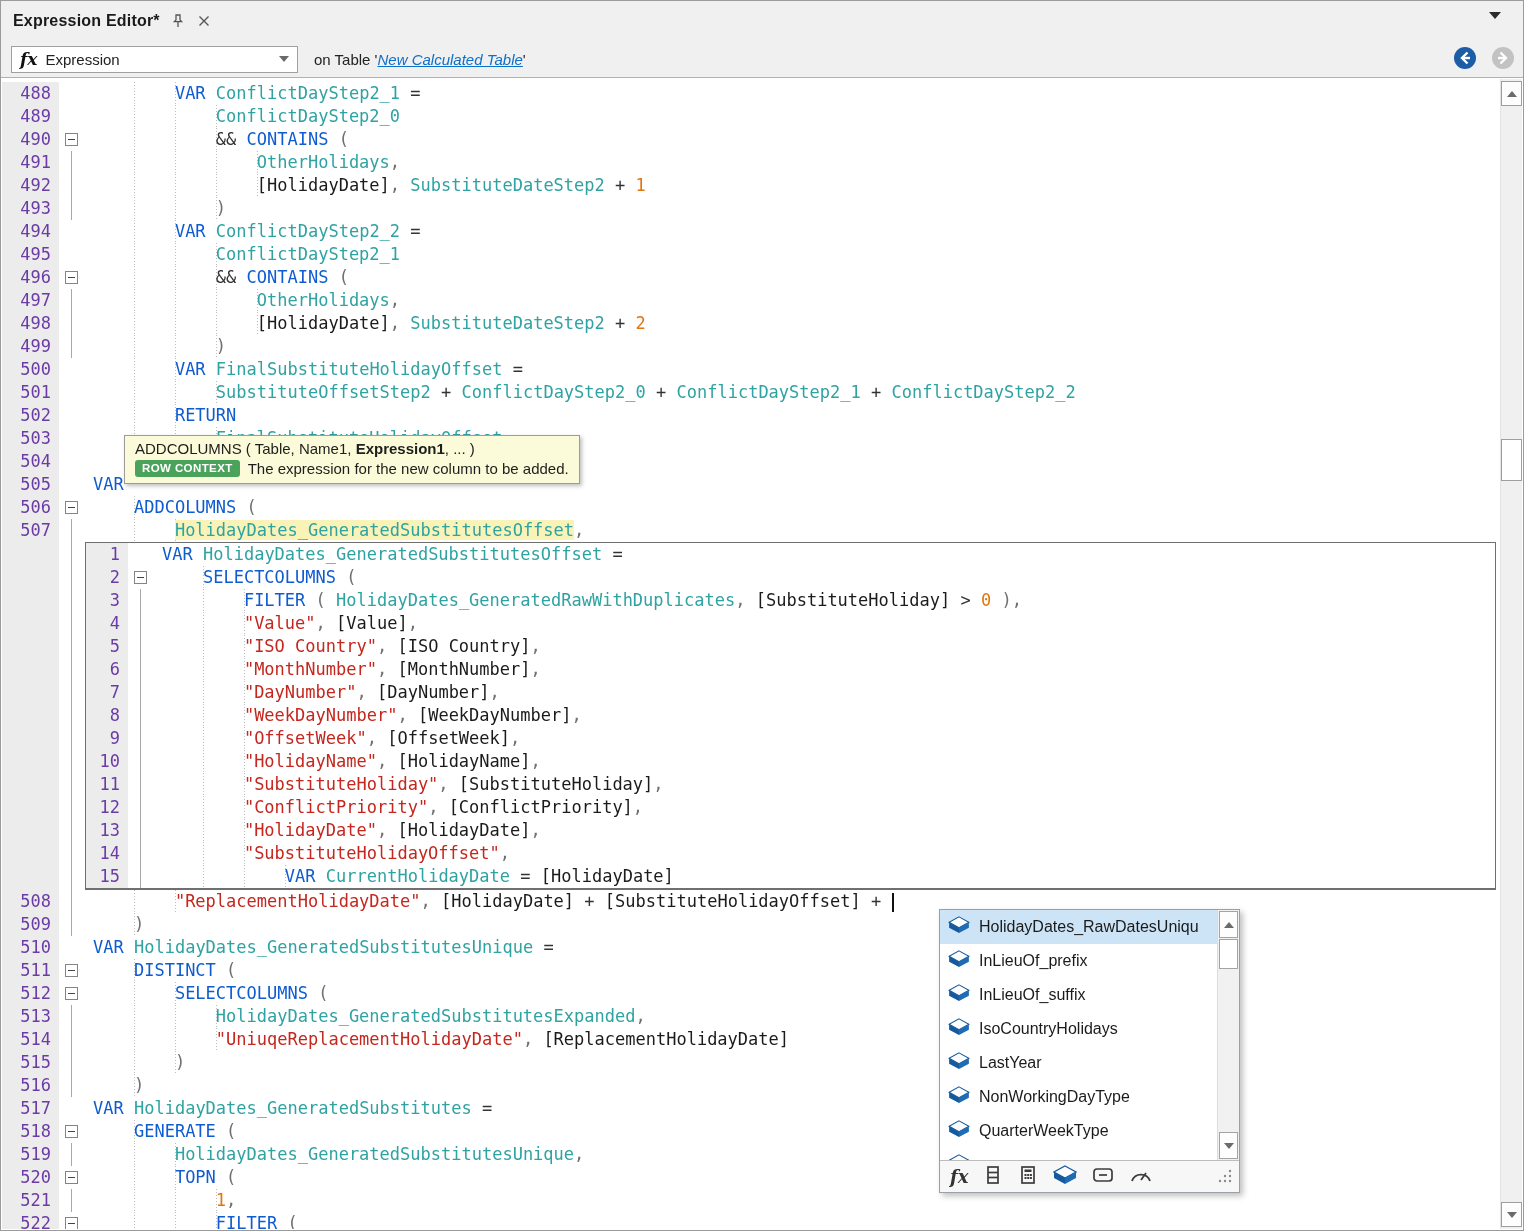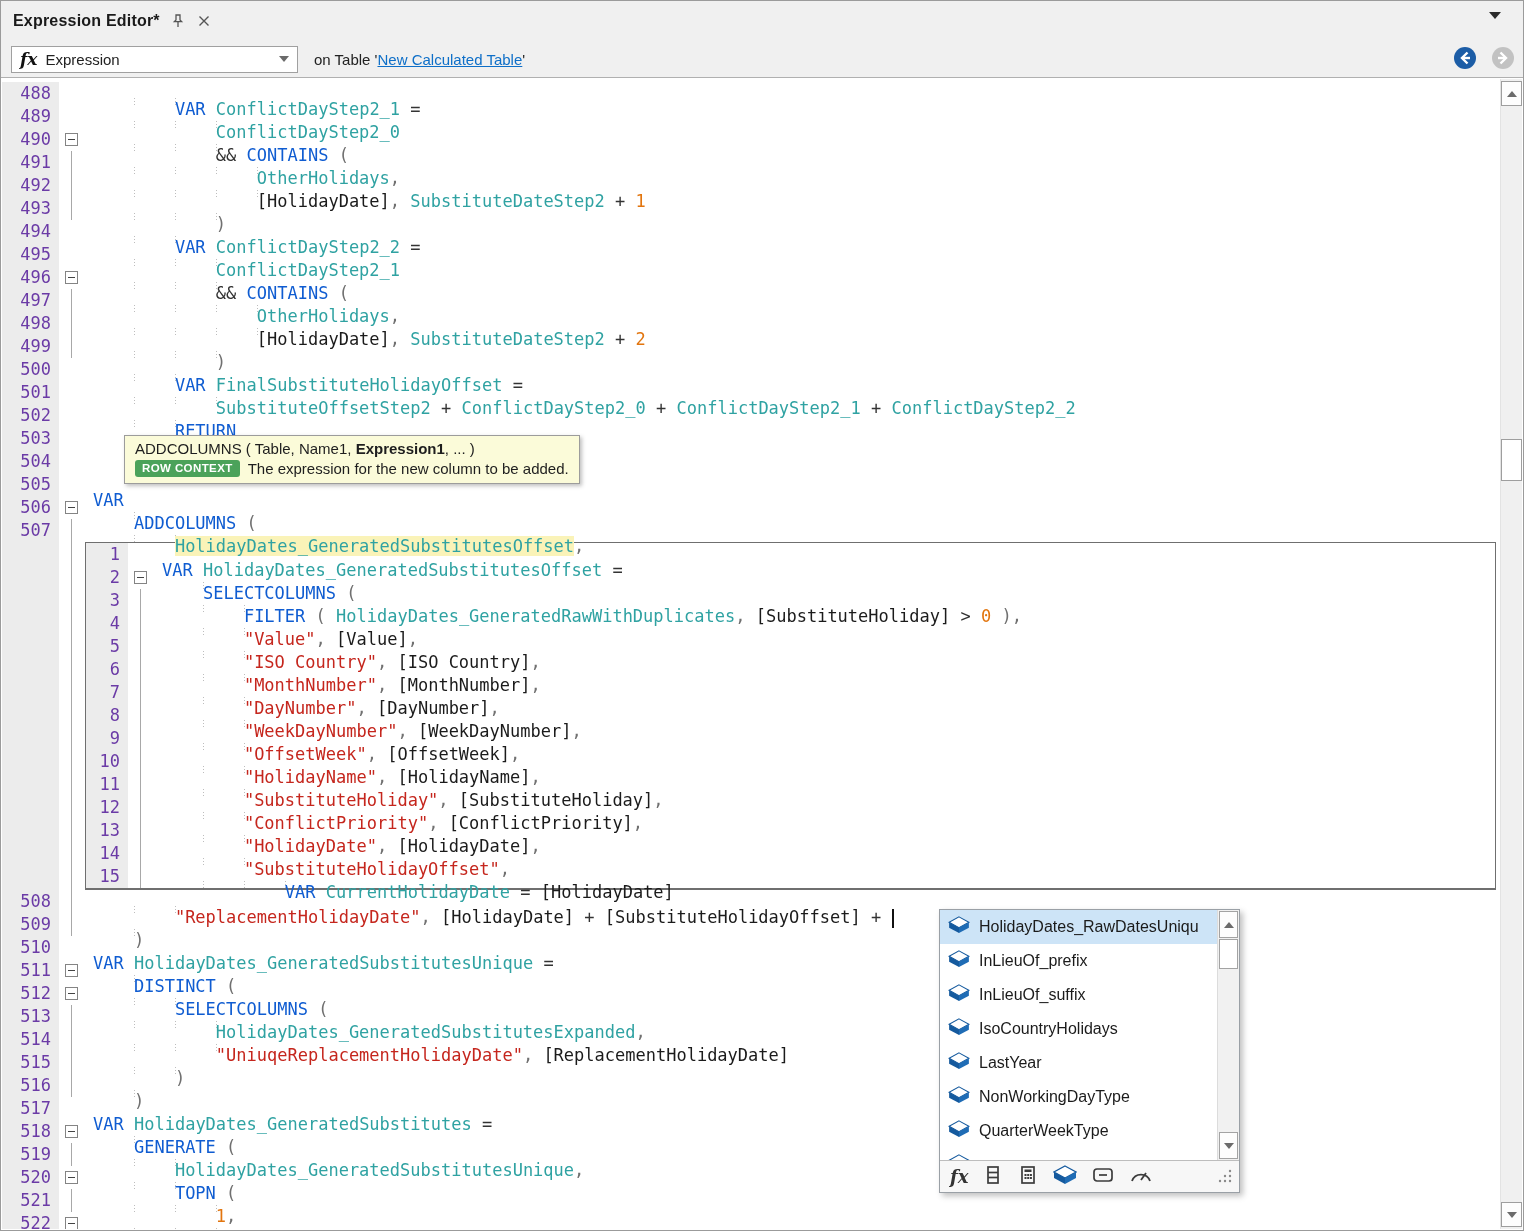--- a/index.html
+++ b/index.html
@@ -23,21 +23,21 @@
   .toolbar { height:37px; background:#f0f0f0; border-bottom:1px solid #b0b0b0;
              display:flex; align-items:center; padding:0 10px; position:relative; }
   .combo { width:287px; height:27px; background:#fff; border:1px solid #a0a0a0;
            display:flex; align-items:center; padding:0 8px; gap:8px; }
   .combo .fx { font-family:"DejaVu Serif", serif; font-style:italic; font-weight:bold;
                font-size:17px; color:#111; }
   .combo .val { font-size:15px; color:#222; flex:1; }
   .combo .dd { width:0; height:0; border-left:5px solid transparent;
                border-right:5px solid transparent; border-top:6px solid #6a6a6a; }
   .ontable { margin-left:16px; font-size:15px; color:#222; }
-  .ontable a { color:#0e6fc8; text-decoration:underline; cursor:pointer; }
+  .ontable a { color:#0e6fc8; text-decoration:underline; cursor:pointer;font-style:italic; }
   .navbtns { position:absolute; right:8px; top:5px; display:flex; gap:14px; }
   .navbtn { width:24px; height:24px; }
 
   
   .editor { position:absolute; left:1px; top:78px; right:1px; bottom:1px;
             background:#fff; overflow:hidden; padding-top:3px; }
   .rows { padding-right:24px; }
   .row { display:flex; height:23px; line-height:23px;justify-content:space-between; }
   .row.peek-host { height:auto; }
   .ln { flex:none; width:57px; background:#ececec; color:#6b3ba6;
@@ -45,21 +45,21 @@
         text-align:right; padding-right:8px; }
   .ln-sm { width:42px; }
   .foldcol { flex:none; width:26px; position:relative; }
   .foldcol.scope::before { content:""; position:absolute; left:12px; top:0; bottom:0;
         width:1px; background:#a8a8a8; }
   .foldbox { position:absolute; left:6px; top:5px; width:13px; height:13px;
         background:#fff; border:1px solid #848484; z-index:2; }
   .foldbox::after { content:""; position:absolute; left:2px; right:2px; top:5px;
         height:1px; background:#444; }
   .codeln { flex:1; font-family:"DejaVu Sans Mono", monospace; font-size:17px;
-        white-space:pre; padding-left:8px; background-repeat:no-repeat; position:relative;margin-top:16px; }
+        white-space:pre; padding-left:8px; background-repeat:no-repeat; position:relative; }
   .tk-k { color:#0f5cd1; } .tk-v { color:#2fa2a2; } .tk-s { color:#c5261d; }
   .tk-n { color:#e2750e; } .tk-c { color:#1b1b1b; } .tk-o { color:#333333; }
   .tk-p { color:#707070; } .tk-w { color:#333333; }
   .tk-h { color:#2fa2a2; background:#faf3b8; }
   .caret { display:inline-block; width:2px; height:19px; background:#111;
            vertical-align:middle; margin-left:1px; }
 
   
   .peek { flex:1; margin-right:2px; border:1px solid #6f6f6f; border-bottom-width:2px;
           background:#fff; }

